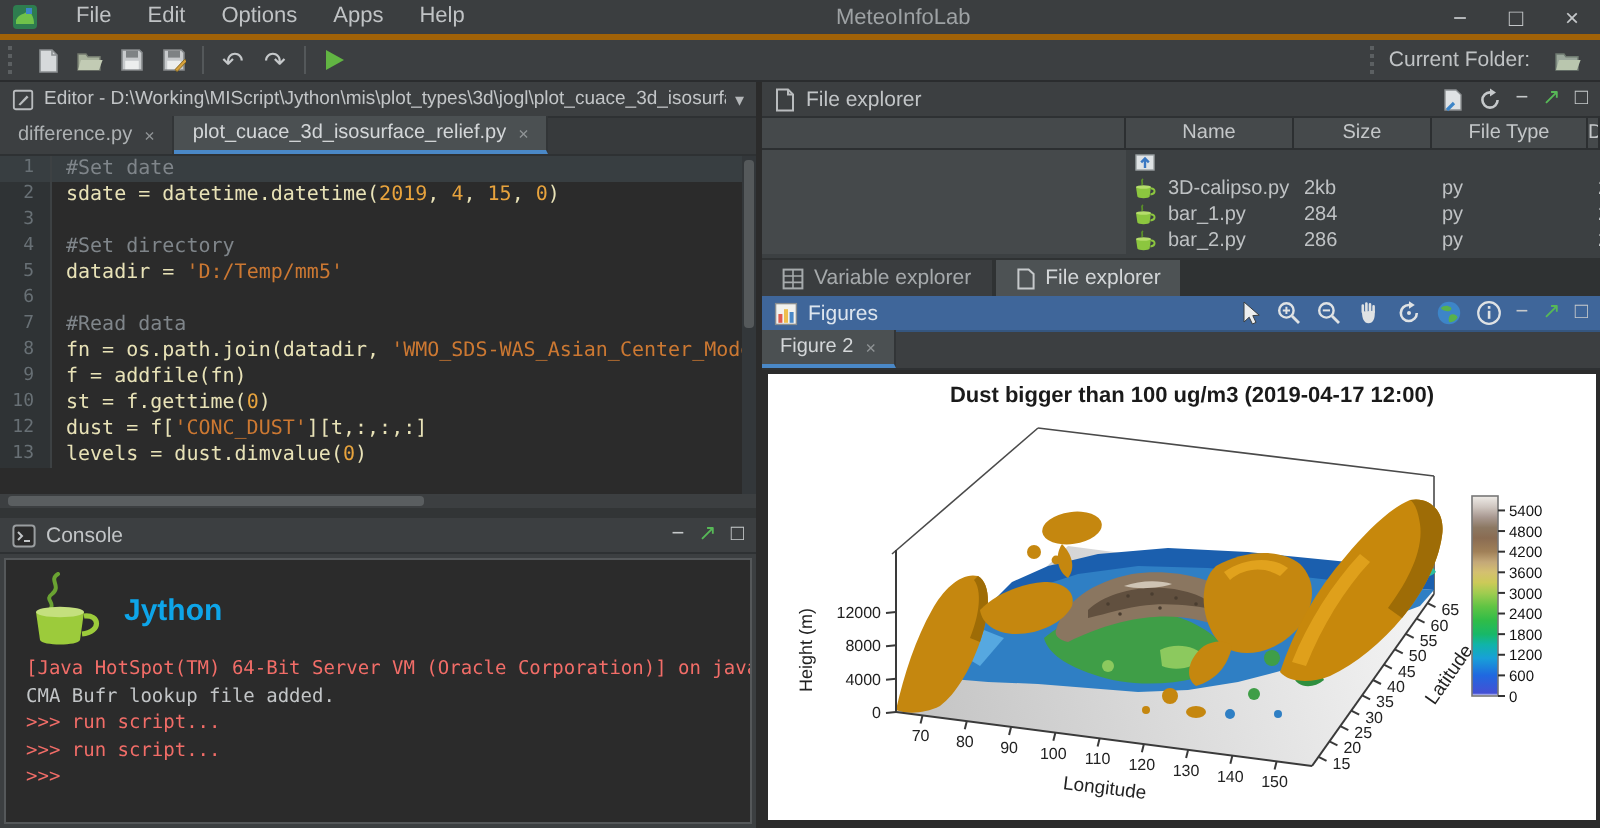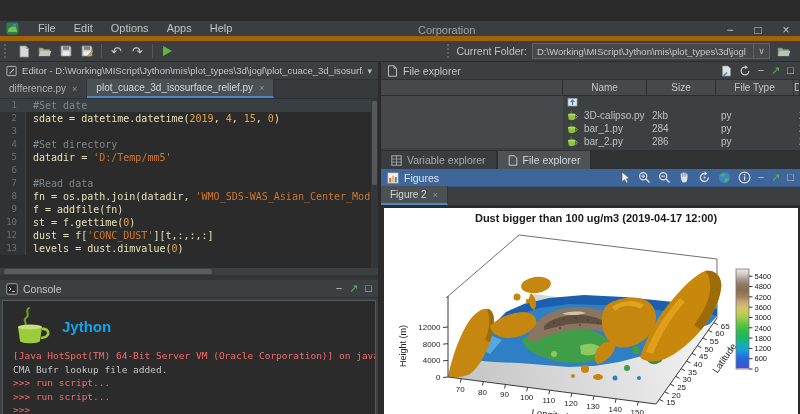--- a/index.html
+++ b/index.html
@@ -2,21 +2,21 @@
 <html><head>
 <meta charset="utf-8">
 <style>
   * { margin:0; padding:0; box-sizing:border-box; }
   html,body { width:800px; height:414px; background:#2b2b2b; overflow:hidden;
     font-family:"Liberation Sans", sans-serif; -webkit-font-smoothing:antialiased; }
   .app { position:relative; width:800px; height:414px; background:#2b2b2b; color:#bbbdbf; }
 
   
   .titlebar { height:20px; background:#3b3e40; display:flex; align-items:center;
-    border-bottom:5px solid #a16207; position:relative;margin-top:21px; }
+    border-bottom:3px solid #a16207; position:relative; }
   .app-icon { margin-left:6px; }
   .menus { display:flex; margin-left:10px; }
   .menu-item { font-size:11px; color:#c0c3c5; padding:0 9px; line-height:19px; cursor:default; }
   .win-title { position:absolute; left:418px; top:0; line-height:19px; font-size:11px; color:#9ea2a4; }
   .win-controls { position:absolute; right:0; top:0; height:20px; display:flex; }
   .win-btn { width:28px; text-align:center; line-height:19px; font-size:12px; color:#c4c7c9; }
 
   
   .toolbar { height:21px; background:#3c3f41; display:flex; align-items:center;
     border-bottom:1px solid #2a2c2e; }
@@ -121,21 +121,21 @@
       <path d="M2,8 C4,4 6,6 8,3 C10,5 11,7 11,10 L2,10 Z" fill="#6fc24a"></path>
       <rect x="7" y="2" width="3" height="3" fill="#3d85c8"></rect>
     </svg>
     <div class="menus" id="menu-items">
         <div class="menu-item">File</div>
         <div class="menu-item">Edit</div>
         <div class="menu-item">Options</div>
         <div class="menu-item">Apps</div>
         <div class="menu-item">Help</div>
       </div>
-    <div class="win-title">Corporation</div>
+    <div class="win-title">MeteoInfoLab</div>
     <div class="win-controls">
       <span class="win-btn">−</span>
       <span class="win-btn">□</span>
       <span class="win-btn">×</span>
     </div>
   </div>
 
   <div class="toolbar">
     <span class="grip"></span>
     <span class="tb-btn">
@@ -174,24 +174,20 @@
       </span>
     <span class="tb-sep"></span>
     <span class="tb-btn">
       <svg width="11" height="12" viewBox="0 0 11 12">
           <path d="M1,1 L10,6 L1,11 Z" fill="#62b543"></path>
         </svg>
     </span>
     <div class="tb-right">
       <span class="grip"></span>
       <span class="cf-label">Current Folder:</span>
-      <div class="combo">
-        <span class="combo-text">D:\Working\MIScript\Jython\mis\plot_types\3d\jogl</span>
-        <span class="combo-chevron">∨</span>
-      </div>
       <span class="folder-btn">
         <svg width="14" height="11" viewBox="0 0 14 11">
             <path d="M1,2 L5,2 L6,3.4 L12,3.4 L12,10 L1,10 Z" fill="#9aa79b" stroke="#6e7a70" stroke-width="0.7"></path>
             <path d="M2.5,5 L13.3,5 L11.5,10 L1,10 Z" fill="#b9c6ae"></path>
           </svg>
       </span>
     </div>
   </div>
 
   <div class="main">

